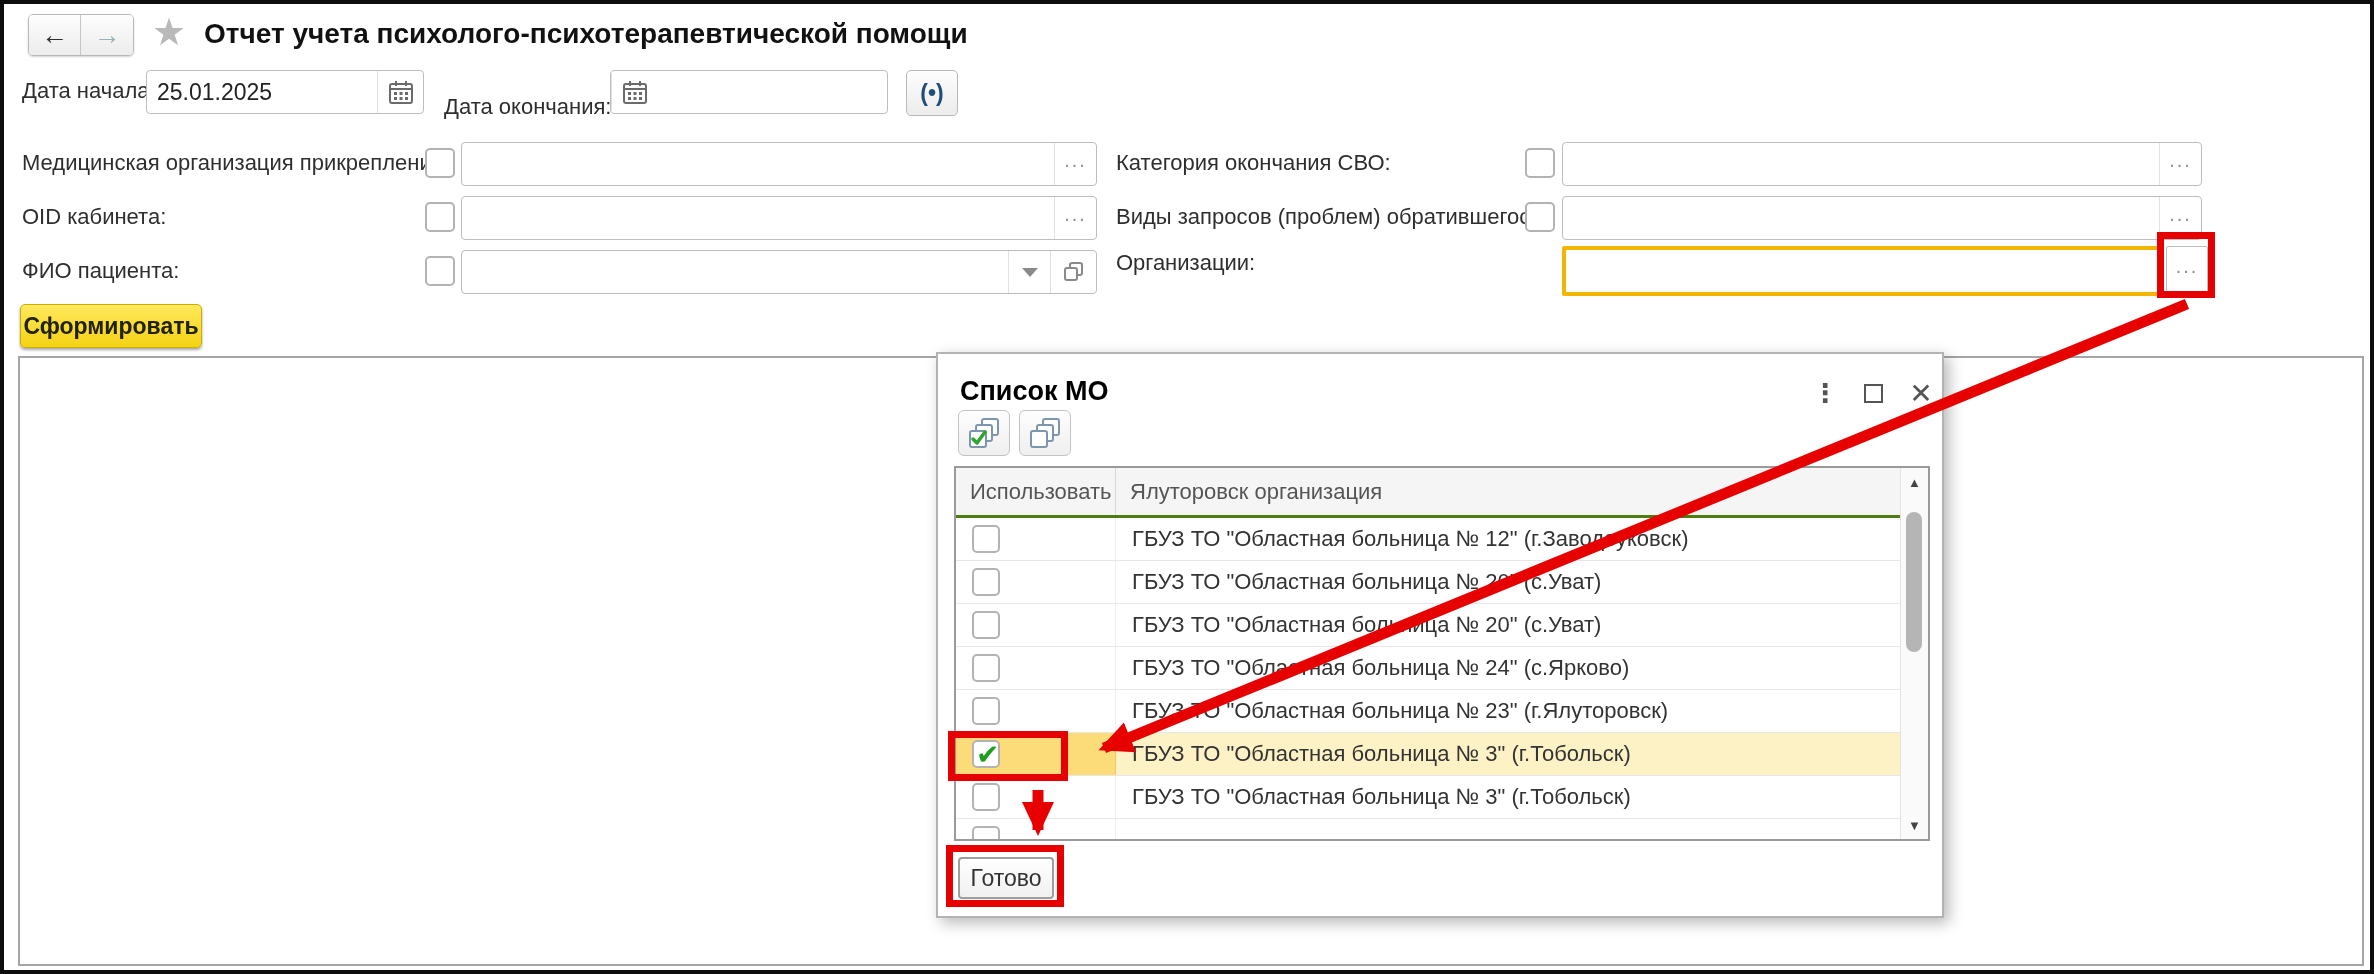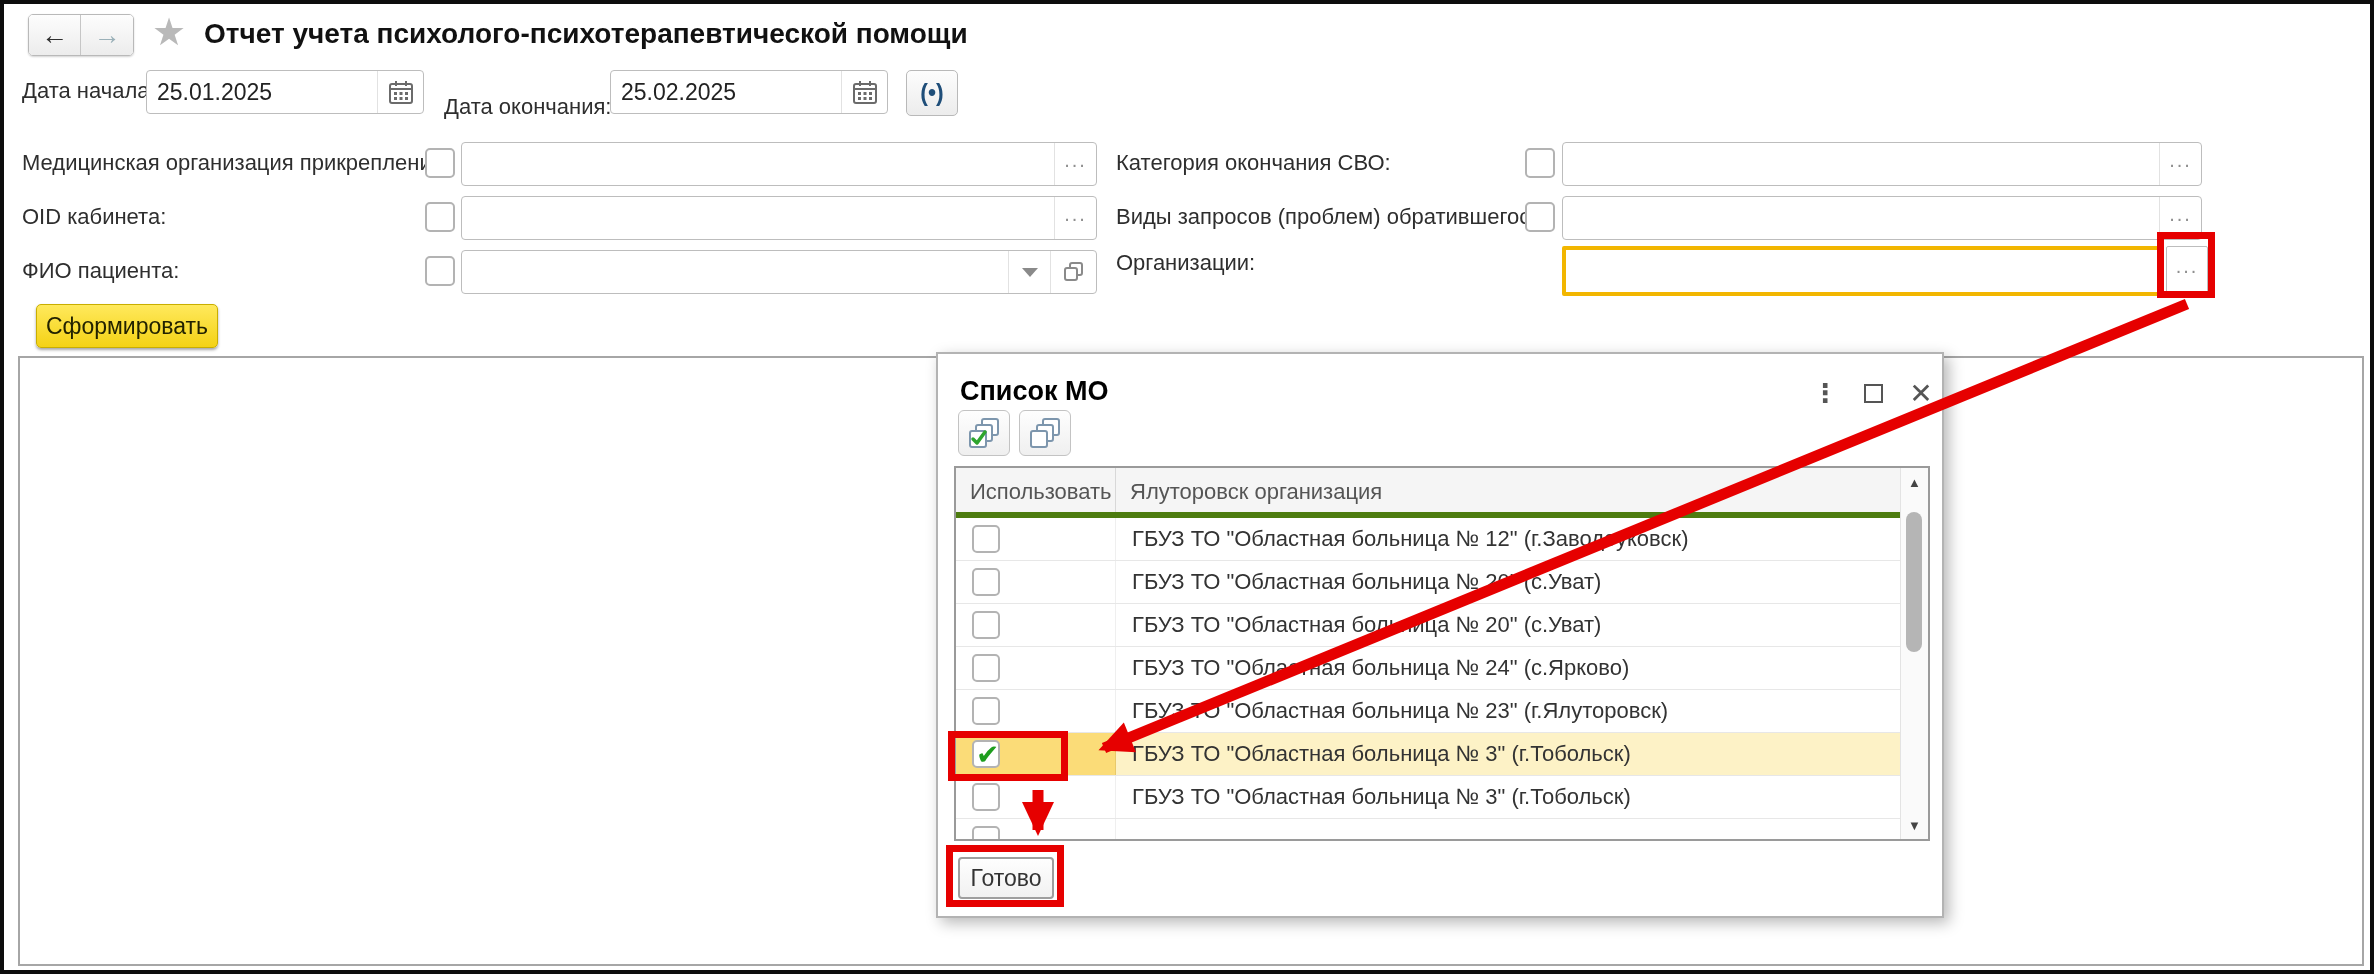--- a/index.html
+++ b/index.html
@@ -32,38 +32,38 @@
   .cal-seg{width:46px;}
   .cal-ico{width:26px;height:26px;}
   .period-btn{position:absolute;left:902px;top:66px;width:52px;height:46px;border:1px solid #b9b9b9;border-radius:5px;background:linear-gradient(#fdfdfd,#ececec);display:flex;align-items:center;justify-content:center;font-size:23px;font-weight:700;color:var(--navy);cursor:pointer;}
 
   
   .cb{display:inline-block;width:30px;height:30px;border:2px solid #b3b3b3;border-radius:5px;background:#fff;position:relative;}
   .cb.checked::after{content:"\2714";position:absolute;left:2px;top:-4px;font-size:28px;color:var(--check-green);}
   .filter-cb{position:absolute;}
 
   
-  .gen-btn{position:absolute;left:32px;top:300px;width:182px;height:44px;background:linear-gradient(#ffe95c,#f4d215);border:1px solid #c9ae00;border-radius:5px;box-shadow:0 2px 3px rgba(0,0,0,.35);font-size:23px;color:#222200;display:flex;align-items:center;justify-content:center;cursor:pointer;}
+  .gen-btn{position:absolute;left:16px;top:300px;width:182px;height:44px;background:linear-gradient(#ffe95c,#f4d215);border:1px solid #c9ae00;border-radius:5px;box-shadow:0 2px 3px rgba(0,0,0,.35);font-size:23px;color:#222200;display:flex;align-items:center;justify-content:center;cursor:pointer;font-weight:bold;}
 
   
   .report-area{position:absolute;left:14px;top:352px;width:2346px;height:610px;border:2px solid #a6a6a6;background:#fff;}
 
   
   .modal{position:absolute;left:932px;top:348px;width:1008px;height:566px;background:#fff;border:2px solid #b3b3b3;box-shadow:5px 5px 14px rgba(0,0,0,.28);z-index:10;}
   .modal-title{position:absolute;left:22px;top:22px;font-size:27px;font-weight:700;color:#000;}
   .win-ctl{position:absolute;top:24px;width:34px;height:30px;display:flex;align-items:center;justify-content:center;color:#555;cursor:pointer;}
   .ctl-kebab{left:870px;font-size:26px;font-weight:700;}
   .ctl-max{left:918px;}
   .ctl-max .sq{width:19px;height:19px;border:2px solid #555;}
   .ctl-close{left:966px;font-size:28px;}
   .tbtn{position:absolute;top:56px;width:52px;height:46px;border:1px solid #c3c3c3;border-radius:6px;background:linear-gradient(#fefefe,#efefef);display:flex;align-items:center;justify-content:center;cursor:pointer;}
 
   
   .mo-table{position:absolute;left:16px;top:112px;width:976px;height:375px;border:2px solid #9a9a9a;overflow:hidden;background:#fff;}
-  .mo-head{display:flex;height:50px;background:#f5f5f5;border-bottom:6px solid #4d7c0f;}
+  .mo-head{display:flex;height:50px;background:#f5f5f5;border-bottom:3px solid #4d7c0f;}
   .mo-head .h1{width:160px;border-right:1px solid #d8d8d8;}
   .mo-head .h2{flex:1;}
   .mo-head div{font-size:22px;color:#555;line-height:48px;padding-left:14px;white-space:nowrap;overflow:hidden;}
   .mo-body{position:absolute;left:0;top:50px;right:28px;bottom:0;overflow:hidden;}
   .mo-row{display:flex;height:43px;border-bottom:1px solid #e7e7e7;align-items:center;}
   .mo-cell-check{width:160px;height:100%;display:flex;align-items:center;border-right:1px solid #efefef;}
   .mo-cell-check .cb{width:28px;height:28px;margin-left:16px;}
   .mo-cell-name{flex:1;font-size:22px;color:#333;padding-left:16px;white-space:nowrap;overflow:hidden;}
   .mo-row.hl{background:var(--row-hl);}
   .mo-row.hl .mo-cell-check{background:var(--row-hl-cell);border-right:1px solid #e8c96a;}
@@ -114,21 +114,20 @@
             <rect x="17" y="13" width="3" height="3"></rect>
             <rect x="6" y="18" width="3" height="3"></rect>
             <rect x="11.5" y="18" width="3" height="3"></rect>
             <rect x="17" y="18" width="3" height="3"></rect>
           </g>
         </svg>
     </div>
   </div>
   <div class="lbl" style="left:440px;top:80px;">Дата окончания:</div>
   <div class="inp" style="left:606px;top:66px;width:278px;">
-    <input value="25.02.2025" style="">
     <div class="seg cal-seg">
       <svg class="cal-ico" viewBox="0 0 26 26">
           <rect x="2" y="5" width="22" height="19" rx="2" fill="none" stroke="#6b6b6b" stroke-width="2"></rect>
           <line x1="2" y1="10" x2="24" y2="10" stroke="#6b6b6b" stroke-width="2"></line>
           <line x1="8" y1="2" x2="8" y2="7" stroke="#6b6b6b" stroke-width="2"></line>
           <line x1="18" y1="2" x2="18" y2="7" stroke="#6b6b6b" stroke-width="2"></line>
           <g fill="#6b6b6b">
             <rect x="6" y="13" width="3" height="3"></rect>
             <rect x="11.5" y="13" width="3" height="3"></rect>
             <rect x="17" y="13" width="3" height="3"></rect>

